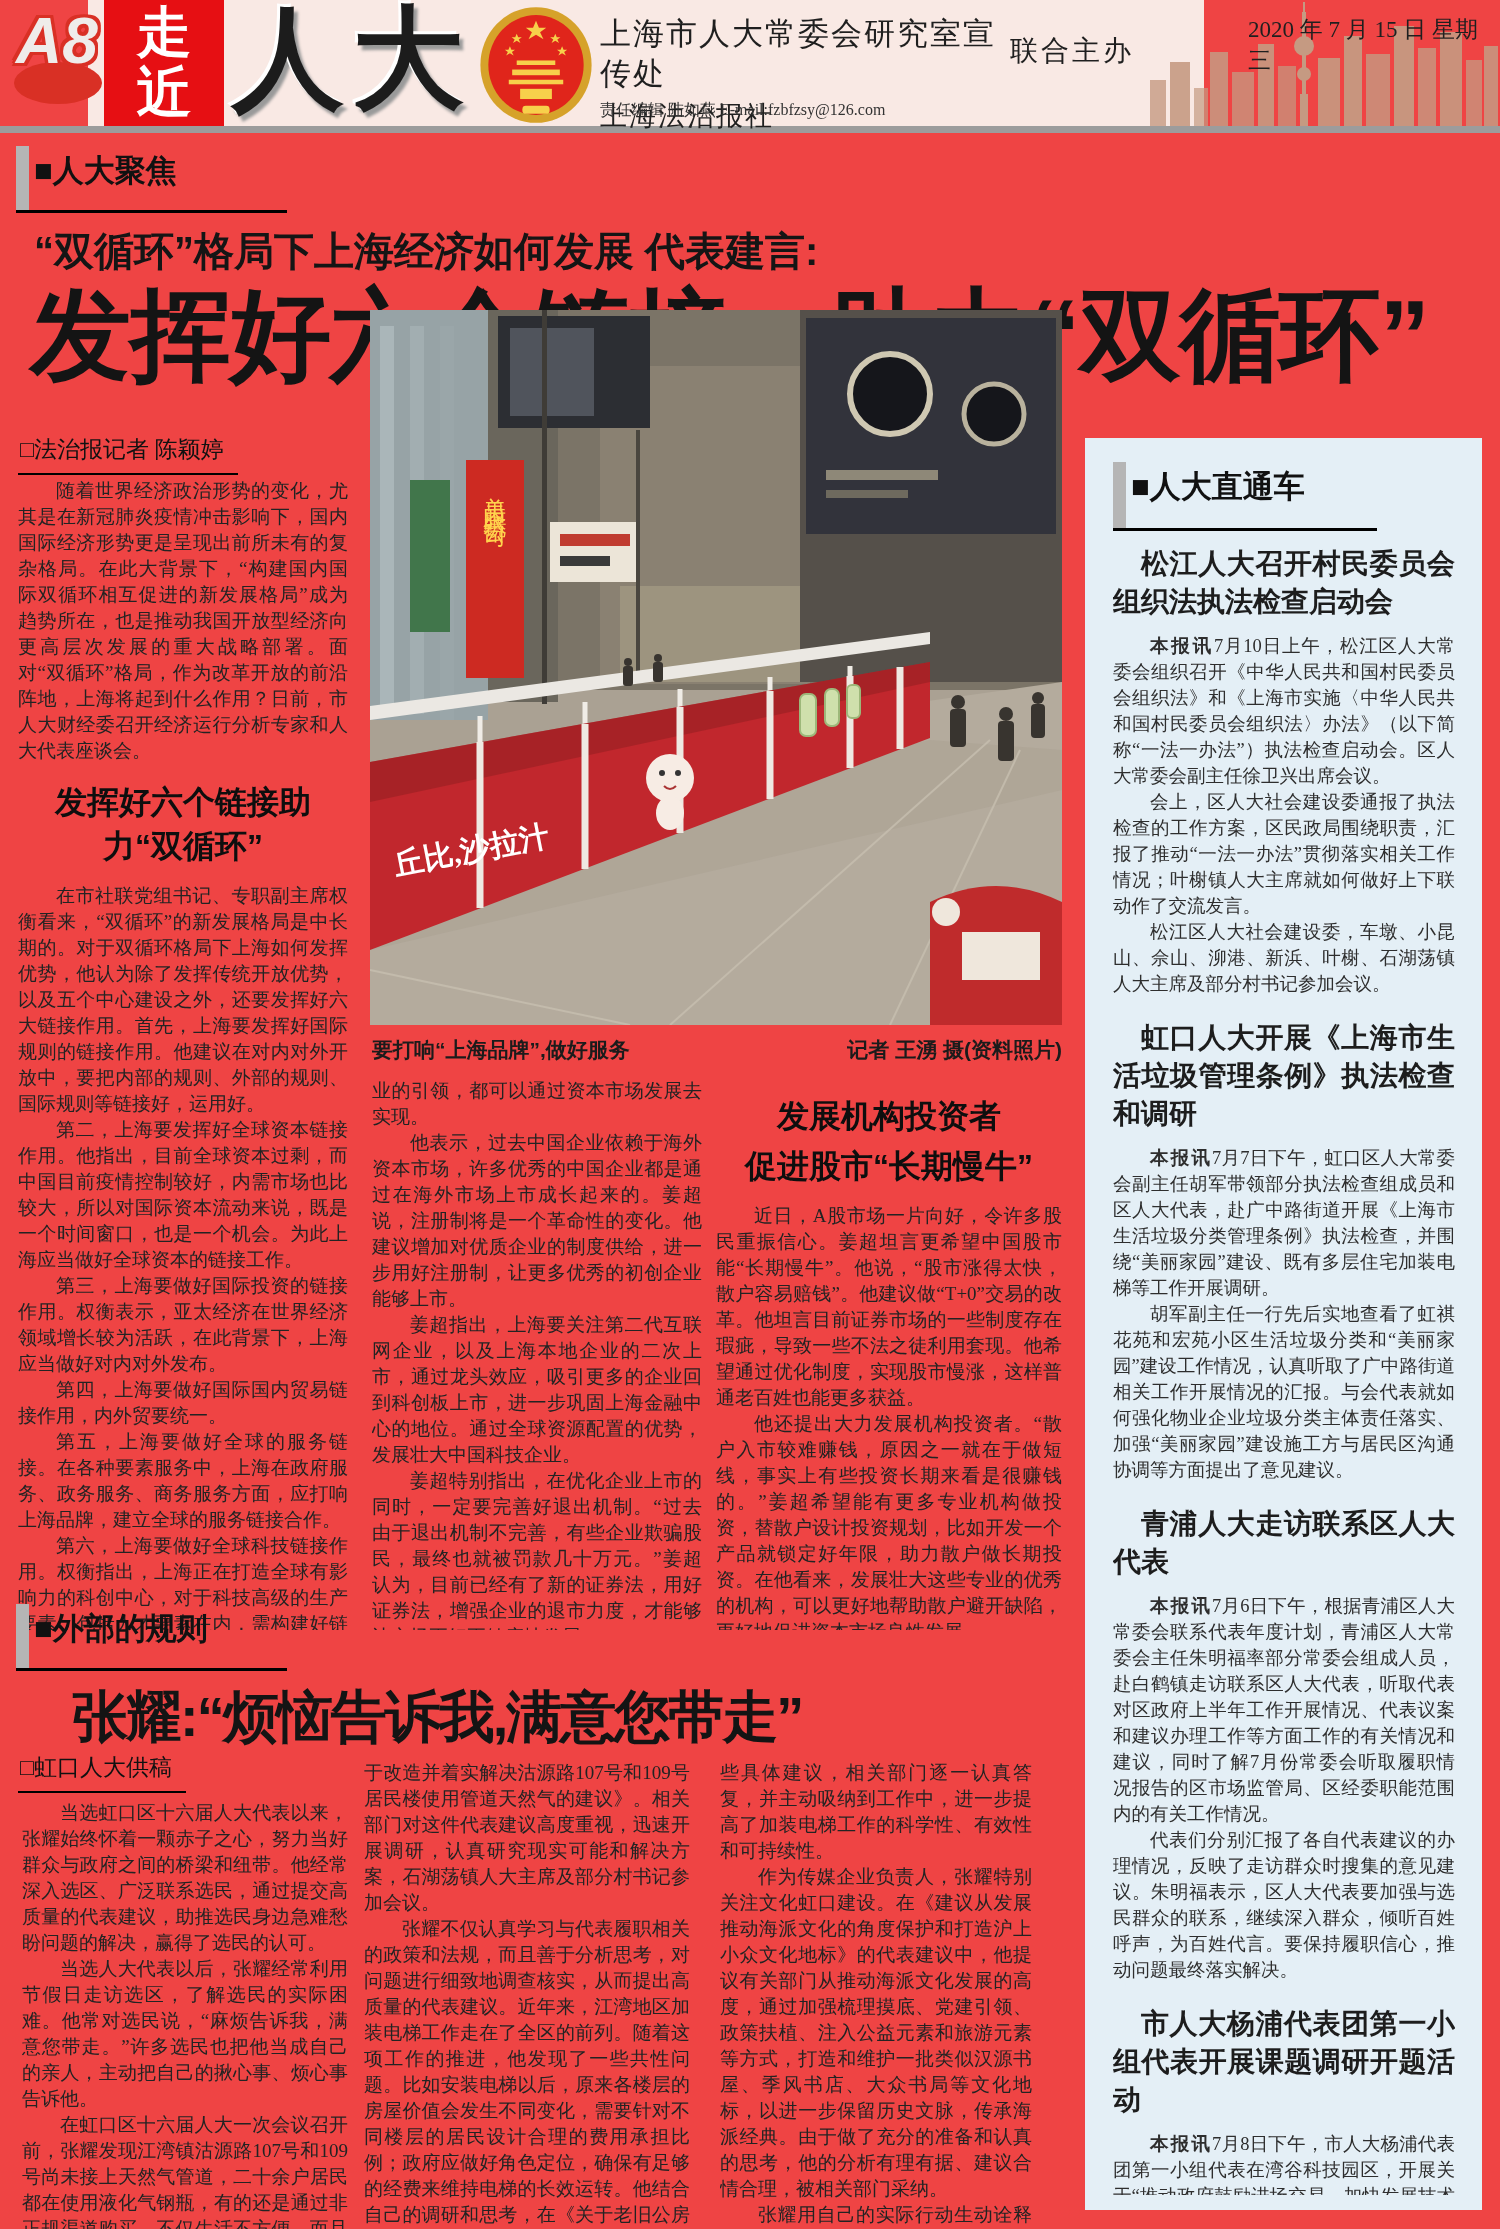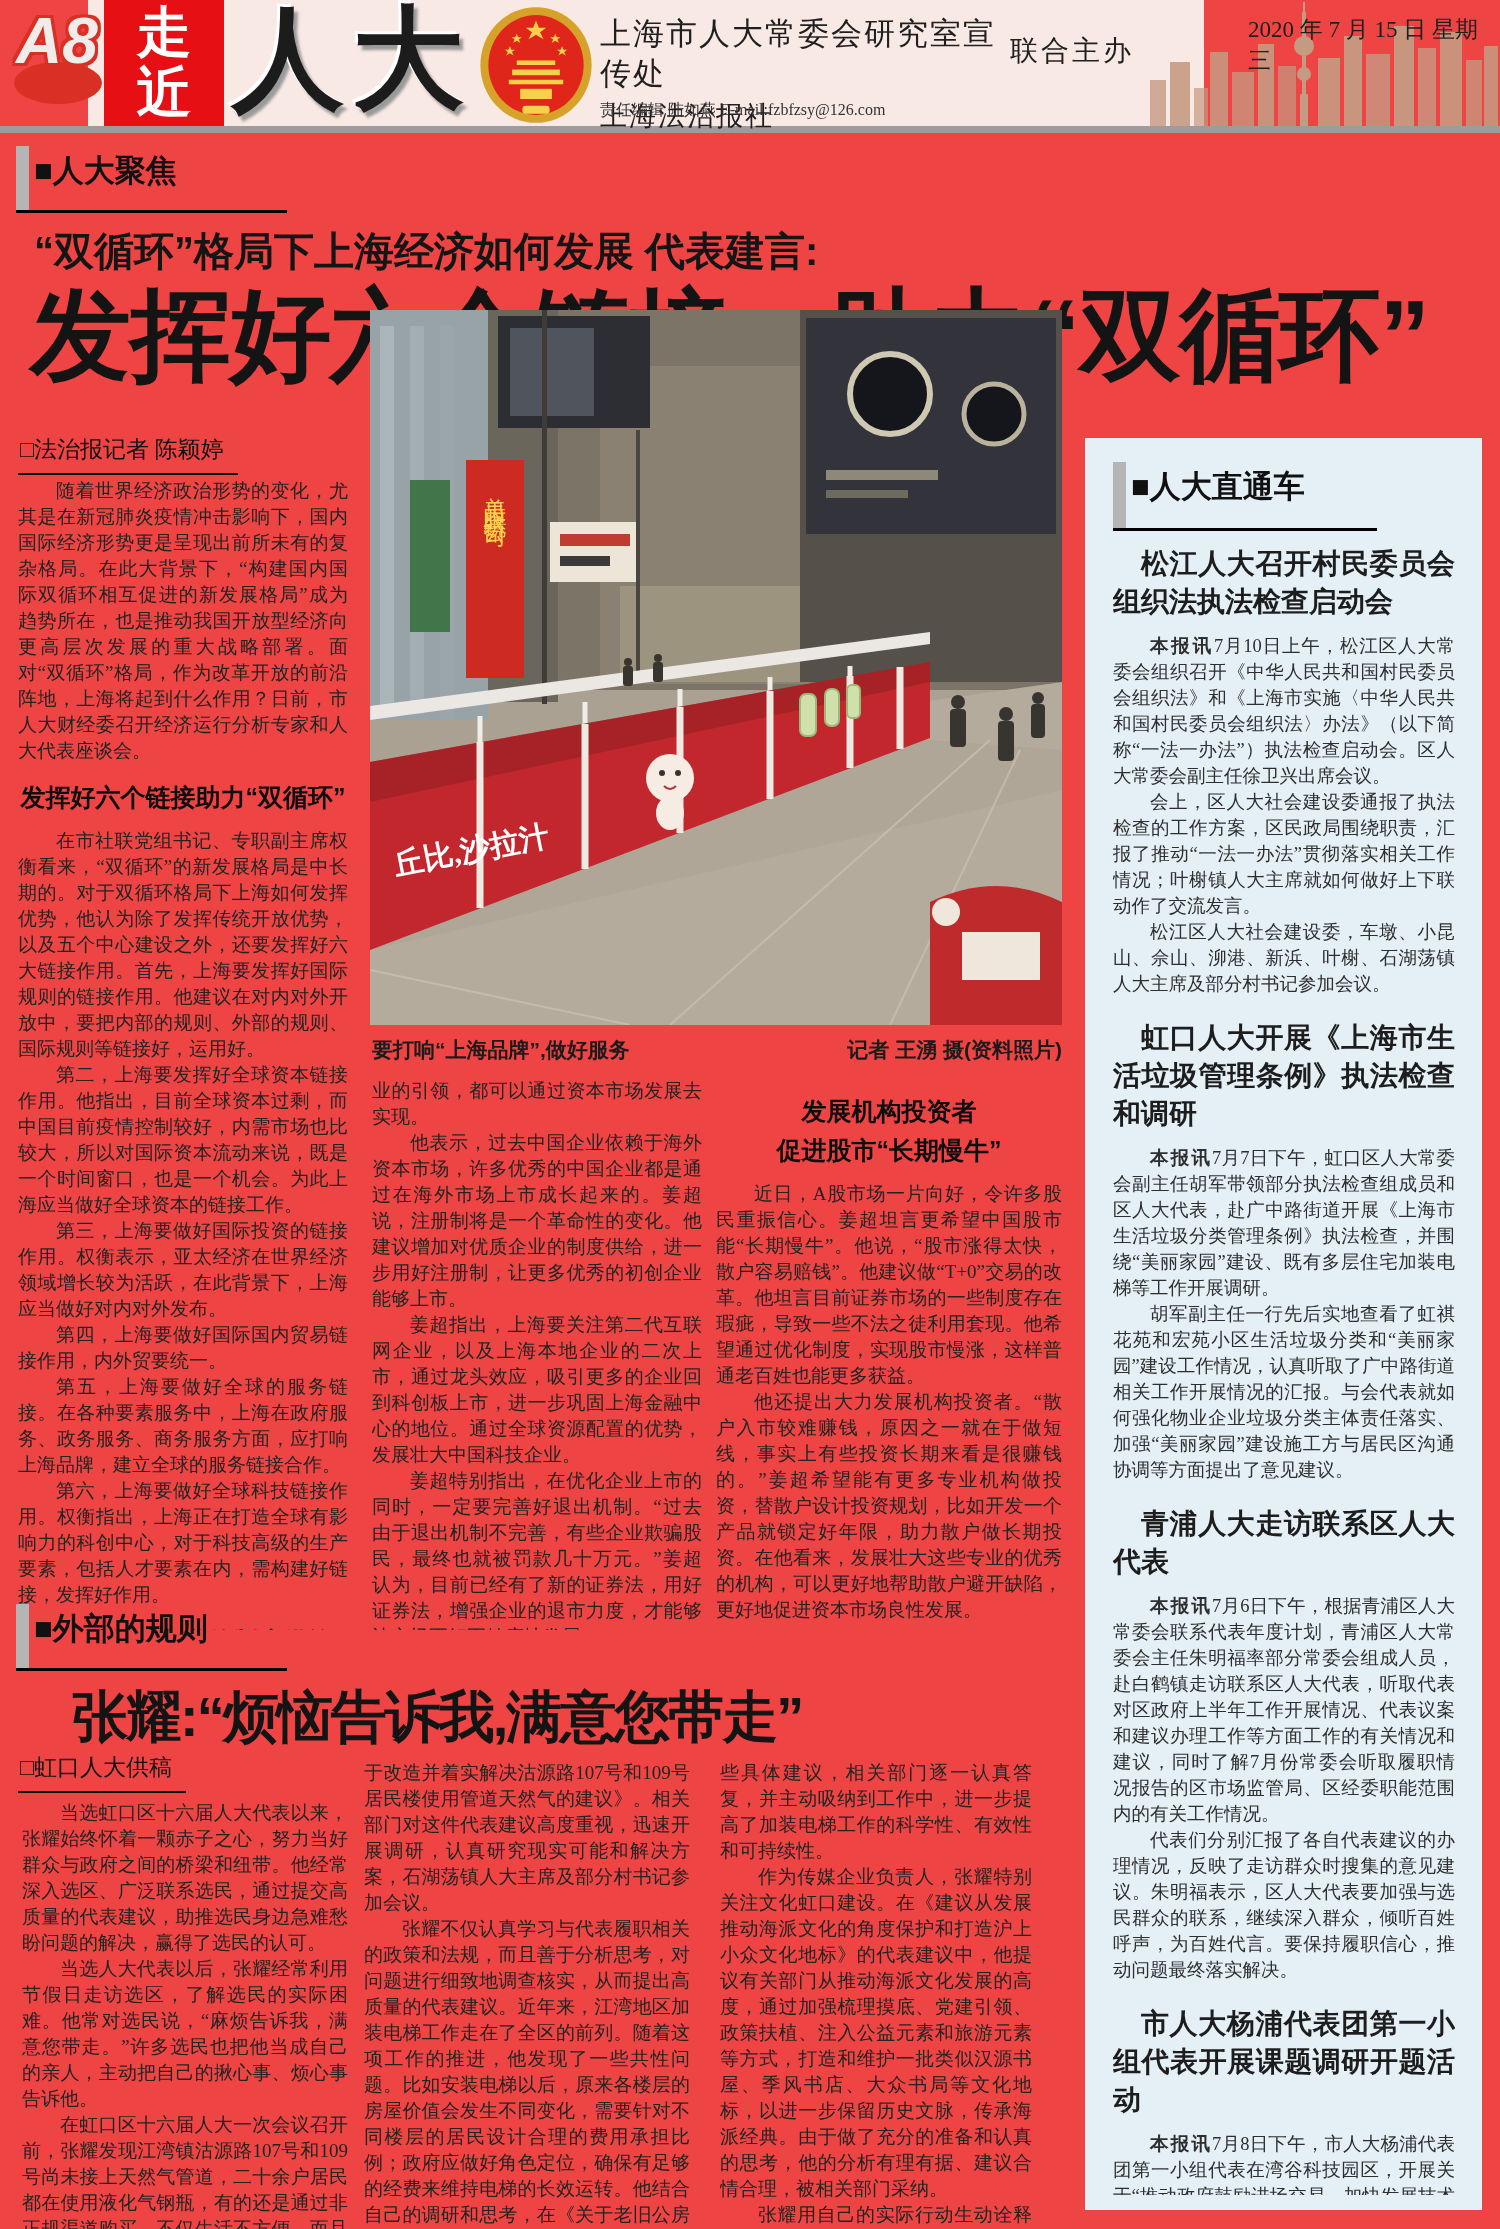--- a/index.html
+++ b/index.html
@@ -37,21 +37,21 @@
   .sec-underline{height:3px;background:#000;}
 
   
   .kicker{left:34px;top:224px;font-family:"Liberation Sans",sans-serif;font-weight:800;font-size:40px;color:#151515;}
   .headline1{left:30px;top:276px;width:1445px;font-family:"Liberation Sans",sans-serif;font-weight:900;
              font-size:101px;line-height:118px;color:#141414;letter-spacing:-1px;white-space:nowrap;}
   .byline{font-size:23px;color:#111;border-bottom:2px solid #000;padding:0 14px 8px 2px;display:inline-block;}
   .col{overflow:hidden;}
   .para{margin:0;font-size:19px;line-height:26px;text-align:justify;text-indent:2em;color:#232323;}
   .cont{text-indent:0;}
-  .col-subhead{font-family:"Liberation Sans",sans-serif;font-weight:700;font-size:25px;text-align:center;
+  .col-subhead{font-family:"Liberation Sans",sans-serif;font-weight:700;font-size:32px;text-align:center;
                margin:17px 0 14px;color:#0e0e0e;}
   .col-subhead + .col-subhead{margin-top:-8px;}
 
   .photo-frame{left:370px;top:310px;width:692px;height:715px;overflow:hidden;}
   .photo-svg{display:block;width:100%;height:100%;}
   .caption-row{left:372px;top:1036px;width:690px;display:flex;justify-content:space-between;
                font-family:"Liberation Sans",sans-serif;font-weight:600;font-size:21px;color:#1b1b1b;}
 
   
   .headline2{left:72px;top:1680px;font-family:"Liberation Sans",sans-serif;font-weight:900;font-size:56px;

